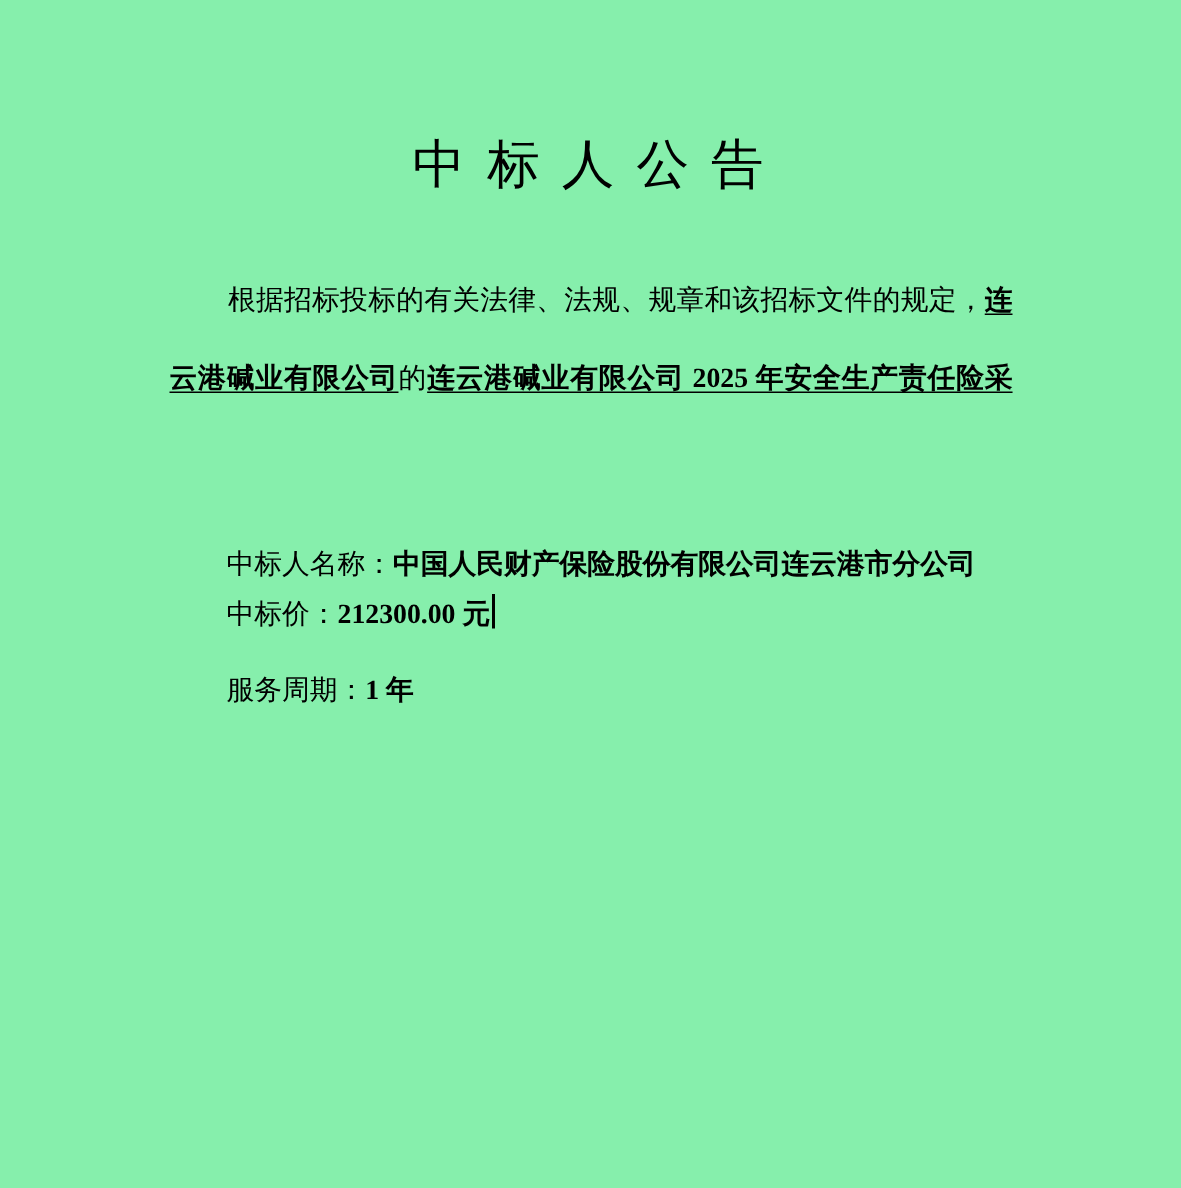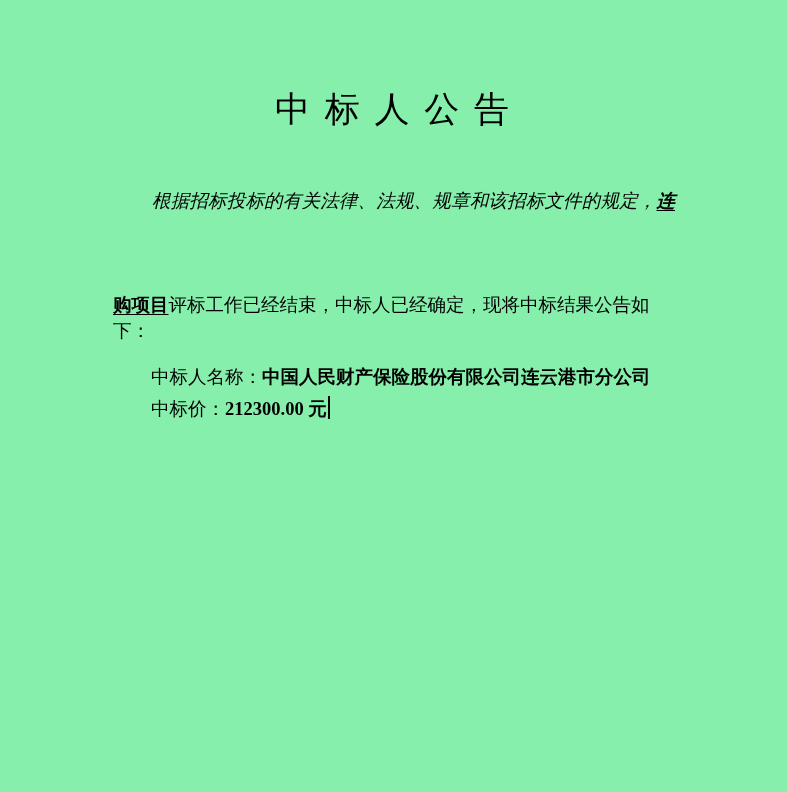--- a/index.html
+++ b/index.html
@@ -34,21 +34,20 @@
     left: 113px;
     width: 562px;
     font-size: 18.5px;
     line-height: 26px;
     white-space: nowrap;
   }
   .just {
     white-space: normal;
     text-align: justify;
     text-align-last: justify;
-    font-style: italic;
   }
   .ind { padding-left: 38px; width: 524px; }
   .l1 { top: 188px; padding-left: 39px; width: 523px; }
   .l2 { top: 240px; }
   .l3 { top: 292px; white-space: normal; }
   .l4 { top: 364px; }
   .l5 { top: 396px; }
   .l6 { top: 448px; }
   .b { font-weight: bold; }
   .u { text-decoration: underline; text-underline-offset: 3px; }
@@ -79,23 +78,24 @@
 </style>
 </head>
 <body>
 
 <div class="page">
 
   <h1 class="title">中 标 人 公 告</h1>
 
   <div class="line l1 just"><span>根据招标投标的有关法律、法规、规章和该招标文件的规定，</span><span class="b u">连</span></div>
 
+  <div class="line l2 just"><span class="b u">云港碱业有限公司</span><span>的</span><span class="b u">连云港碱业有限公司 2025 年安全生产责任险采</span></div>
 
-  <div class="line l3"><span class="b u">购项目</span><span>评标工作已经结束，中标人已经确定，现将中标结果公告如下：</span></div>
 
   <div class="line l4 ind"><span>中标人名称：</span><span class="b">中国人民财产保险股份有限公司连云港市分公司</span></div>
 
   <div class="line l5 ind"><span>中标价：</span><span class="b">212300.00 元</span><span class="caret"></span></div>
 
+  <div class="line l6 ind"><span>服务周期：</span><span class="b">1 年</span></div>
 
 
 
 </div>
 
 </body></html>

